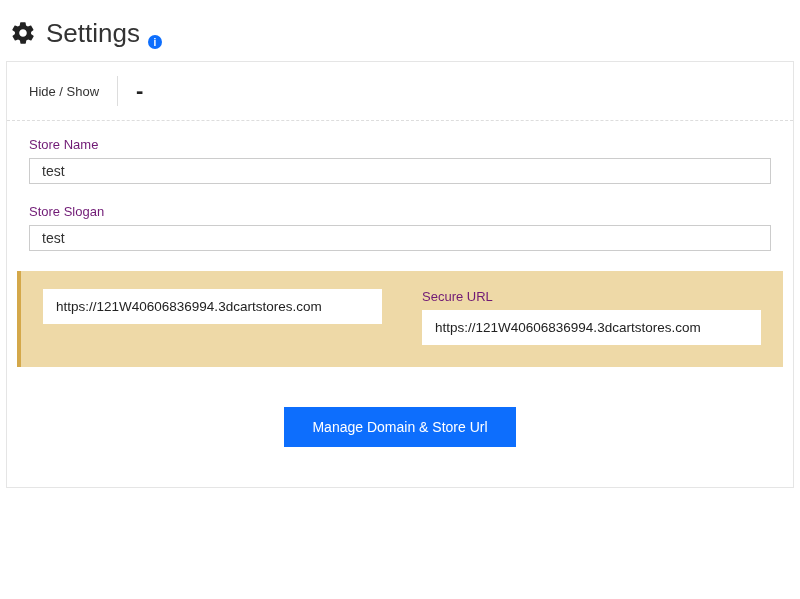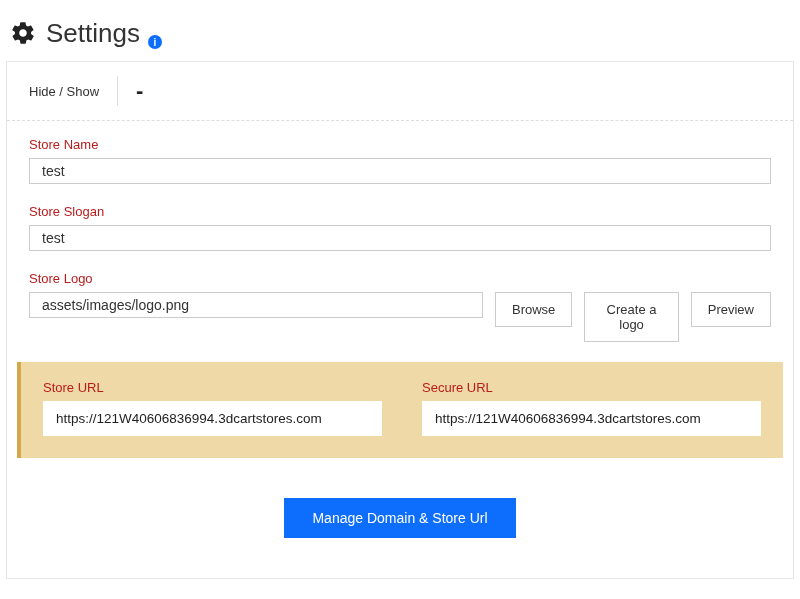--- a/index.html
+++ b/index.html
@@ -76,21 +76,21 @@
       height: 30px;
       display: flex; align-items: center;
       font-size: 22px; font-weight: bold;
       cursor: pointer;
       color: #222;
       line-height: 1;
     }
     .form-section { padding: 16px 22px 0 22px; }
     .form-label {
       font-size: 13px;
-      color: #b91c1c;
+      color: #701a75;
       margin-bottom: 6px;
       display: block;
     }
     .form-input {
       width: 100%;
       padding: 4px 12px;
       border: 1px solid #ccc;
       font-size: 14px;
       color: #333;
       background: #fff;
@@ -169,34 +169,24 @@
       <div class="form-row">
         <label class="form-label">Store Name</label>
         <input class="form-input" type="text" value="test" style="">
       </div>
 
       <div class="form-row">
         <label class="form-label">Store Slogan</label>
         <input class="form-input" type="text" value="test" style="">
       </div>
 
-      <div class="form-row">
-        <label class="form-label">Store Logo</label>
-        <div class="logo-row">
-          <input class="form-input logo-input" type="text" value="assets/images/logo.png" style="">
-          <button class="btn-outline">Browse</button>
-          <button class="btn-outline">Create a logo</button>
-          <button class="btn-outline">Preview</button>
-        </div>
-      </div>
     </div>
 
     <div class="url-block">
       <div class="url-col">
-        <label class="form-label">Store URL</label>
         <input class="url-input" type="text" value="https://121W40606836994.3dcartstores.com" style="">
       </div>
       <div class="url-col">
         <label class="form-label">Secure URL</label>
         <input class="url-input" type="text" value="https://121W40606836994.3dcartstores.com" style="">
       </div>
     </div>
 
     <div class="footer-action">
       <button class="btn-primary">Manage Domain &amp; Store Url</button>

